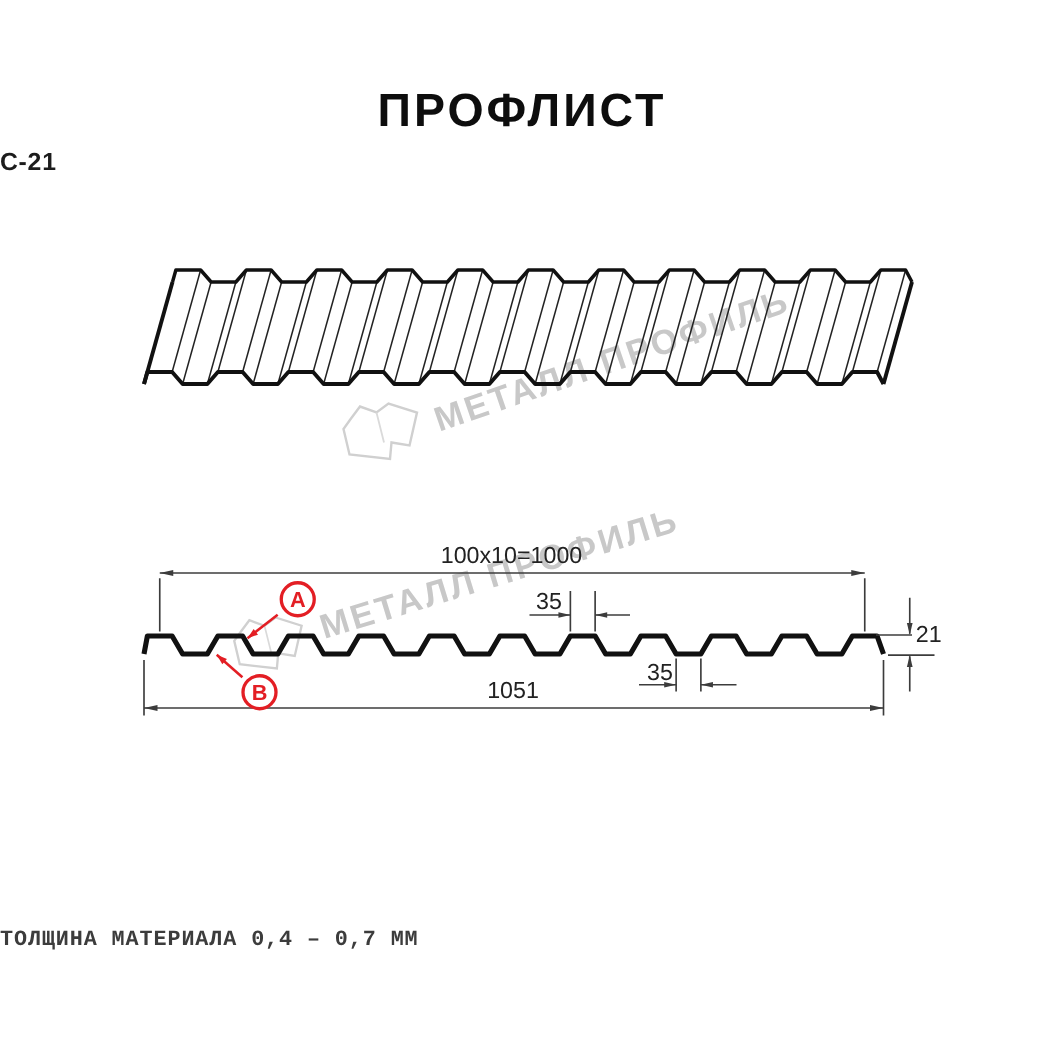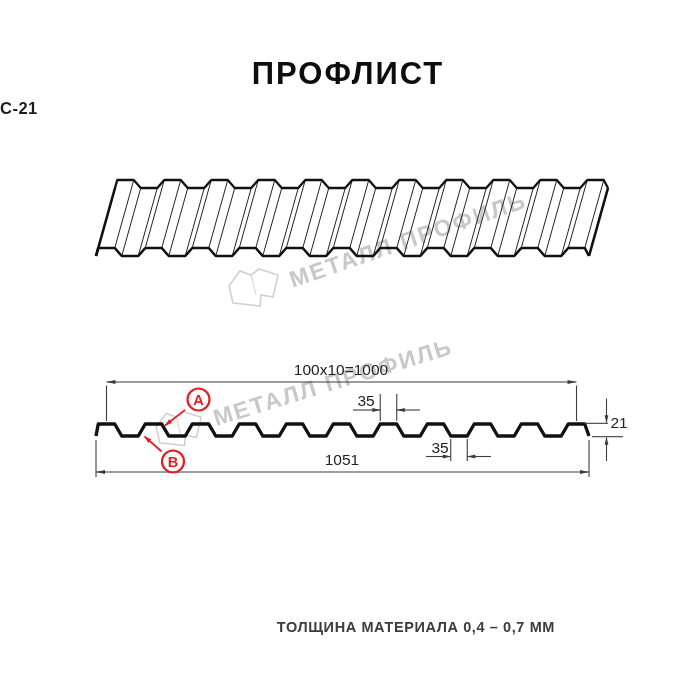--- a/index.html
+++ b/index.html
@@ -9,22 +9,22 @@
   }
   .title{
     position:absolute;left:0;top:56px;width:696px;text-align:center;
     font-size:31px;font-weight:bold;letter-spacing:2px;color:#0d0d0d;
   }
   .subtitle{
     position:absolute;left:0;top:99px;width:700px;
     font-size:16.5px;font-weight:600;letter-spacing:0.5px;color:#1c1c1c;
   }
   .footer-note{
-    position:absolute;left:0;top:619px;width:555px;text-align:right;
-    font-size:14.5px;font-weight:600;letter-spacing:0.6px;color:#3c3c3c;
+    position:absolute;left:0;top:619px;width:555px;text-align:left;
+    font-size:14.5px;font-weight:600;letter-spacing:0.6px;color:#3c3c3c;font-family:Liberation Mono, monospace;
   }
   .wm-text{
     position:absolute;font-size:23px;font-weight:bold;letter-spacing:2px;
     color:#c8c8c8;white-space:nowrap;transform-origin:0 0;z-index:1;
   }
   #wm-text-1{left:286px;top:268px;transform:rotate(-19deg);}
   #wm-text-2{left:210px;top:406px;transform:rotate(-17deg);}
   .wm-logo{position:absolute;z-index:1;}
   #wm-logo-1{left:227px;top:265px;}
   #wm-logo-2{left:154px;top:408px;}

